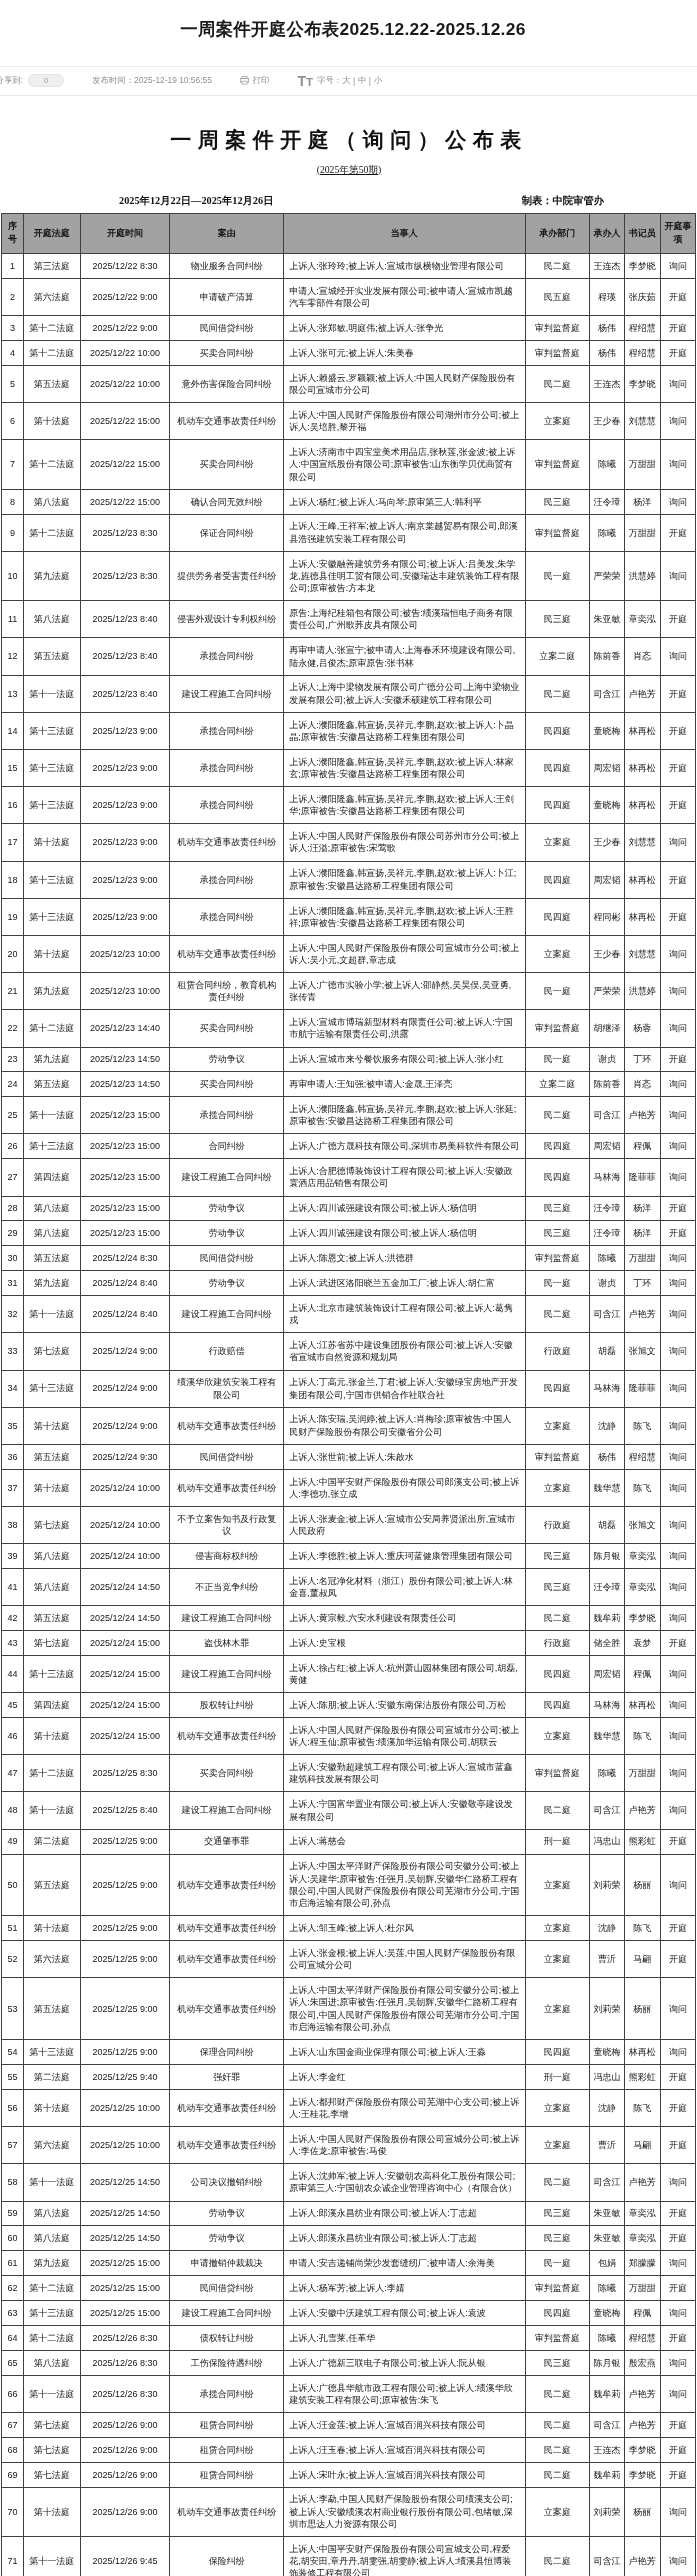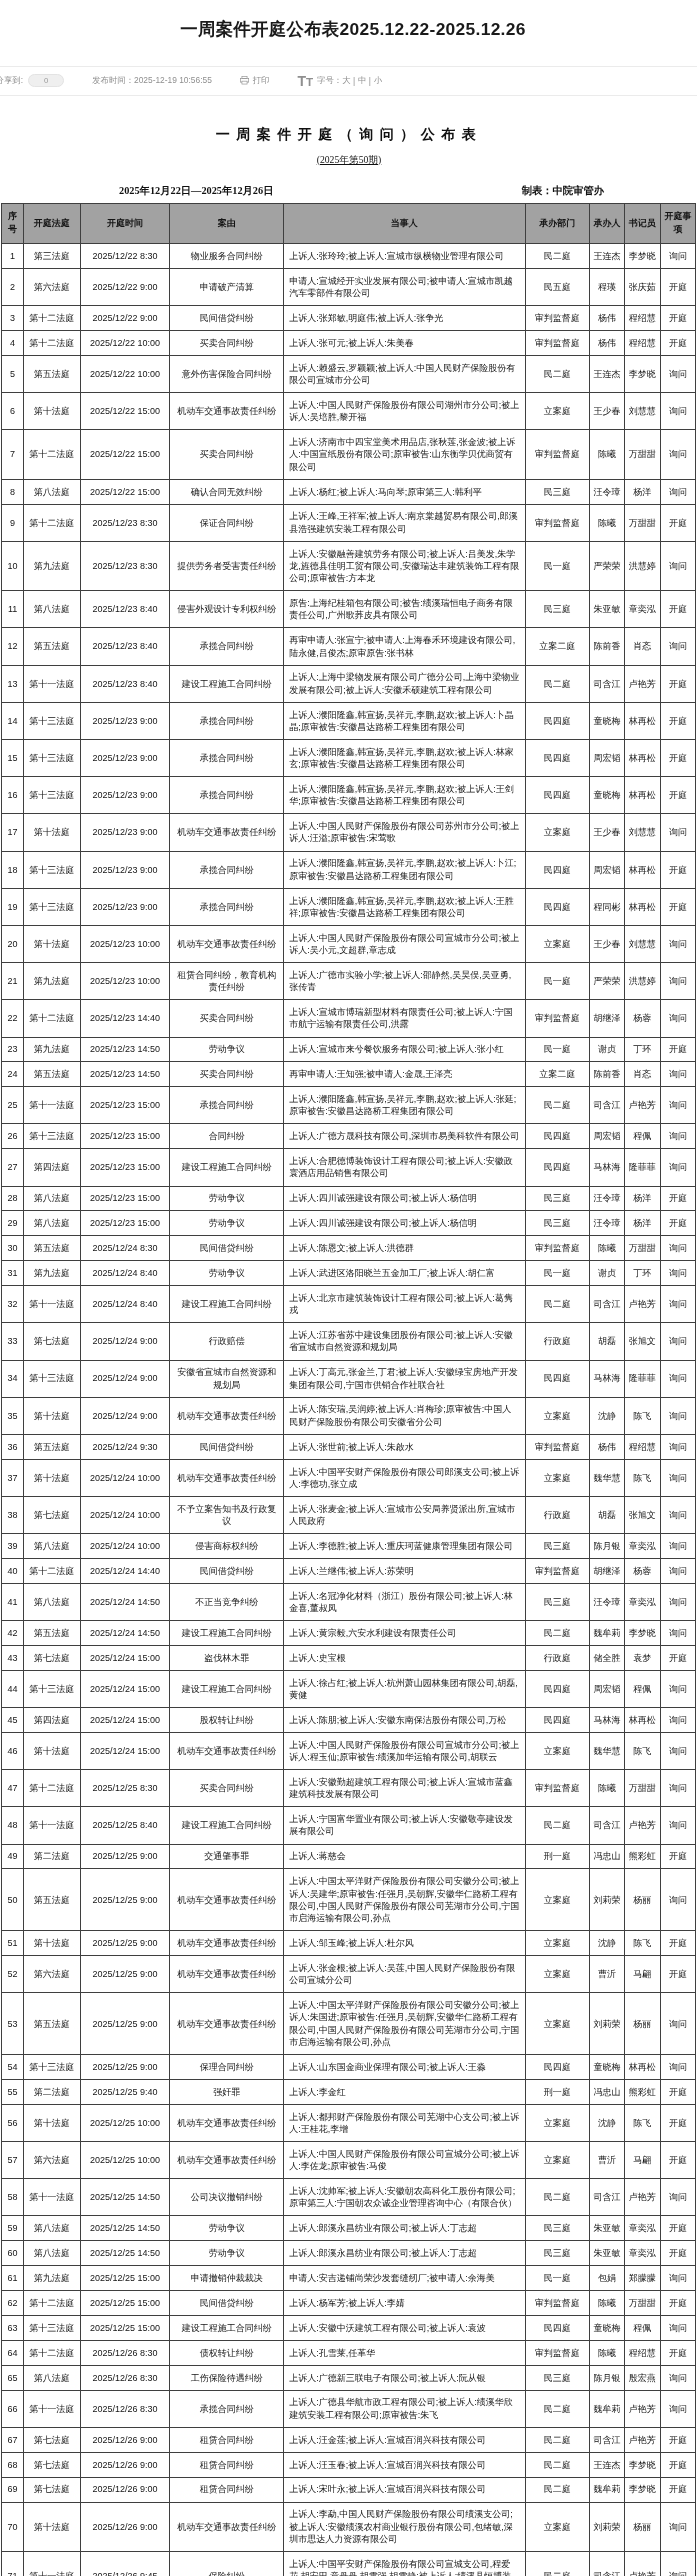--- a/index.html
+++ b/index.html
@@ -13,21 +13,21 @@
   .share-pill{ display:inline-block; min-width:34px; text-align:center; background:#efefef;
     border:0.6px solid #e3e3e3; border-radius:7px; padding:1.3px 0; margin-left:5.2px; color:#9a9a9a; font-size:7.8px;}
   .tb-item{margin-left:28px; display:flex; align-items:center;}
   .tb-icon{margin-right:3.9px; display:inline-flex; align-items:center;}
   .fs-links span.sep{margin:0 2.6px;}
   .fs-link{cursor:pointer;}
   .tt-icon{font-weight:bold; font-size:14px; color:#8f8f8f; margin-right:3.9px;}
   
   .doc{padding-top:30px;}
   .doc-title{ text-align:center; font-family:Liberation Mono, monospace;
-    font-size:14px; font-weight:bold; letter-spacing:6.5px; color:#111;}
+    font-size:21px; font-weight:bold; letter-spacing:6.5px; color:#111;}
   .doc-issue{ text-align:center; font-family:"Liberation Serif","DejaVu Serif",serif;
     font-size:9.7px; margin-top:10.3px; color:#111;text-decoration:underline;}
   .doc-meta{ display:flex; justify-content:space-between; align-items:flex-end;
     padding:0 94px 0 119px; margin-top:17px; margin-bottom:5.2px;
     font-family:"Liberation Serif","DejaVu Serif",serif; font-size:10.3px; font-weight:bold; color:#111;}
   
   table.court{ width:695px; margin:0 1.3px 0 1.3px; border-collapse:collapse; table-layout:fixed;}
   table.court th{ background:#a2a2a2; color:#141414; font-size:9px; font-weight:bold;
     border:0.6px solid #3f3f3f; padding:6.5px 2.6px;}
   table.court td{ border:0.6px solid #3f3f3f; font-size:9px; line-height:12.3px;
@@ -467,21 +467,21 @@
           <td class="parties">上诉人:江苏省苏中建设集团股份有限公司;被上诉人:安徽省宣城市自然资源和规划局</td>
           <td>行政庭</td>
           <td>胡磊</td>
           <td>张旭文</td>
           <td>询问</td>
         </tr>
         <tr>
           <td>34</td>
           <td>第十三法庭</td>
           <td class="time">2025/12/24 9:00</td>
-          <td>安徽省宣城市自然资源和规划局</td>
+          <td>绩溪华欣建筑安装工程有限公司</td>
           <td class="parties">上诉人:丁高元,张金兰,丁君;被上诉人:安徽绿宝房地产开发集团有限公司,宁国市供销合作社联合社</td>
           <td>民四庭</td>
           <td>马林海</td>
           <td>隆菲菲</td>
           <td>询问</td>
         </tr>
         <tr>
           <td>35</td>
           <td>第十法庭</td>
           <td class="time">2025/12/24 9:00</td>
@@ -530,31 +530,20 @@
           <td>第八法庭</td>
           <td class="time">2025/12/24 10:00</td>
           <td>侵害商标权纠纷</td>
           <td class="parties">上诉人:李德胜;被上诉人:重庆珂蓝健康管理集团有限公司</td>
           <td>民三庭</td>
           <td>陈月银</td>
           <td>章奕泓</td>
           <td>询问</td>
         </tr>
         <tr>
-          <td>40</td>
-          <td>第十二法庭</td>
-          <td class="time">2025/12/24 14:40</td>
-          <td>民间借贷纠纷</td>
-          <td class="parties">上诉人:兰继伟;被上诉人:苏荣明</td>
-          <td>审判监督庭</td>
-          <td>胡继泽</td>
-          <td>杨蓉</td>
-          <td>询问</td>
-        </tr>
-        <tr>
           <td>41</td>
           <td>第八法庭</td>
           <td class="time">2025/12/24 14:50</td>
           <td>不正当竞争纠纷</td>
           <td class="parties">上诉人:名冠净化材料（浙江）股份有限公司;被上诉人:林金喜,董叔凤</td>
           <td>民三庭</td>
           <td>汪令璋</td>
           <td>章奕泓</td>
           <td>询问</td>
         </tr>

